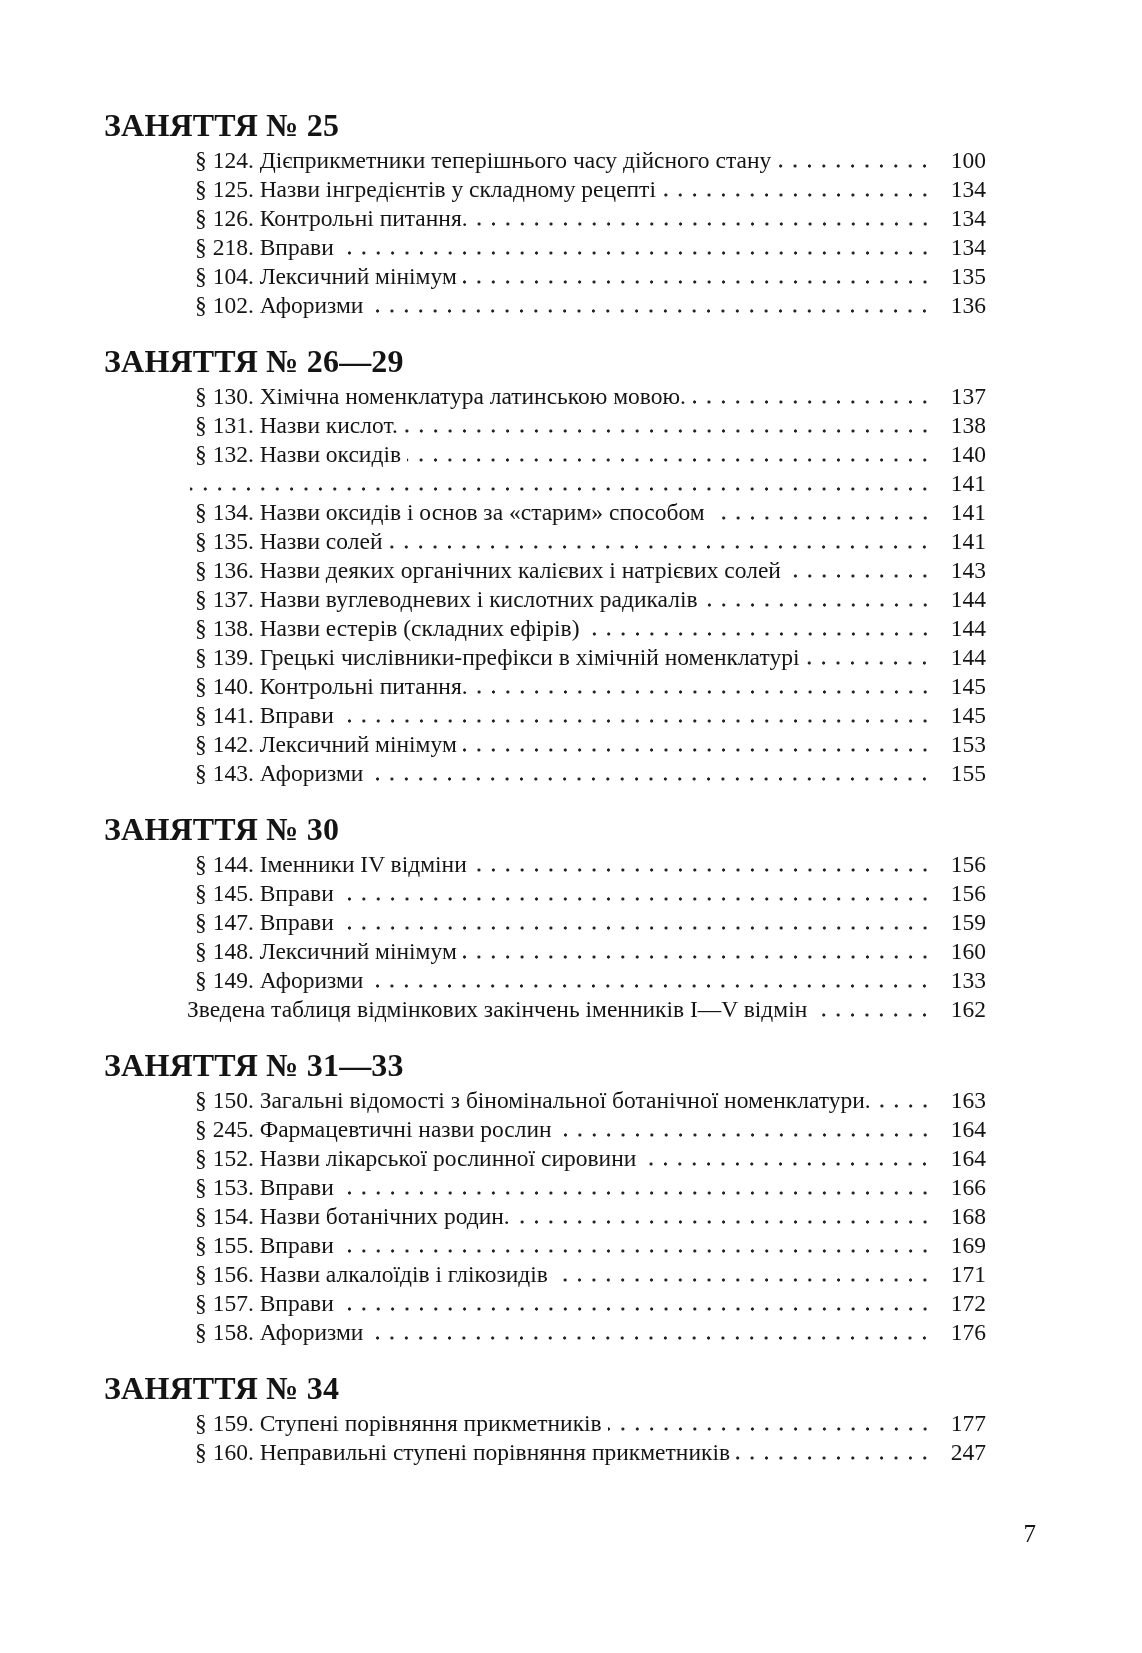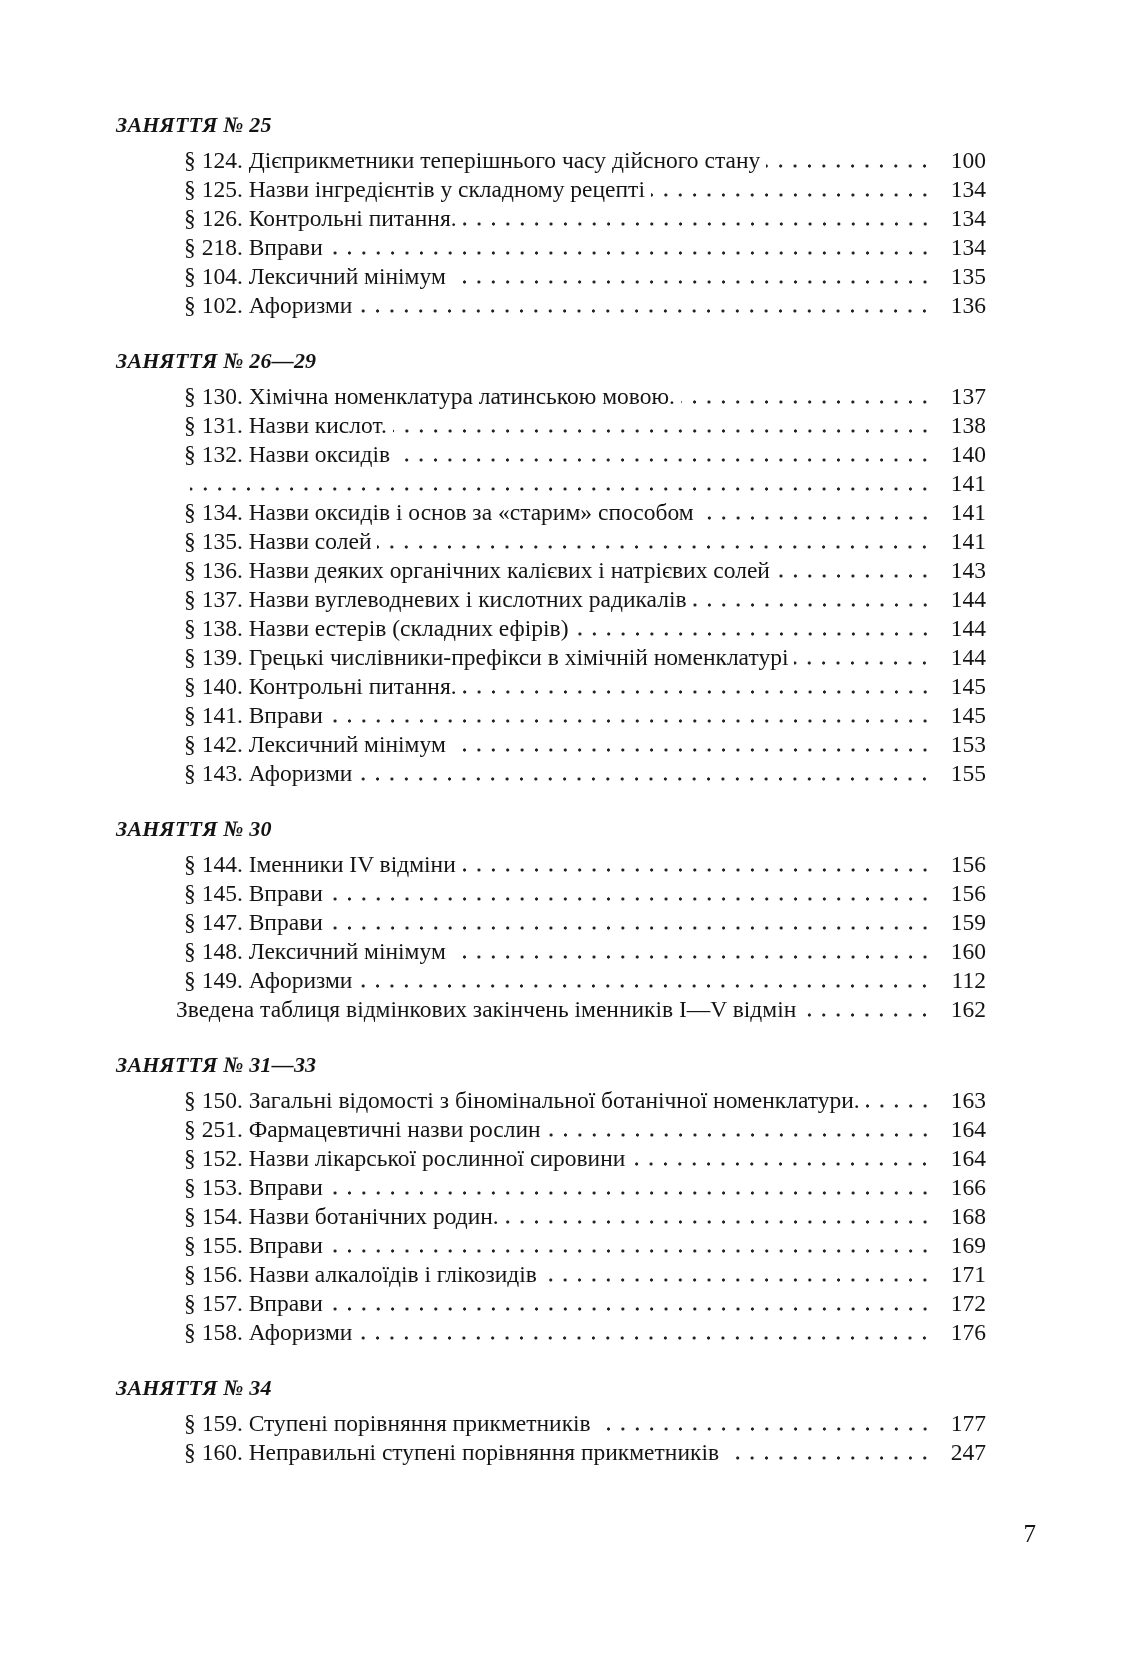--- a/index.html
+++ b/index.html
@@ -16,26 +16,25 @@
     font-family: "Liberation Serif", "DejaVu Serif", serif;
     overflow: hidden;
   }
   .toc {
     position: absolute;
     left: 100px;
     top: 110px;
     width: 886px;
   }
   .toc-heading {
-    margin: 26px 0 6px 16px;
-    font-size: 22px;
+    margin: 26px 0 6px 4px;
+    font-size: 32px;
     line-height: 30px;
     font-weight: bold;
     letter-spacing: 0.2px;
-    font-style: italic;
   }
   .toc-section:first-child .toc-heading {
     margin-top: 0;
   }
   .toc-entries {
     list-style: none;
     margin: 0;
     padding: 0;
   }
   .toc-entry {
@@ -44,20 +43,21 @@
     padding-left: 84px;
     font-size: 23.5px;
     line-height: 29px;
     white-space: nowrap;
   }
   .toc-entry.unmarked {
     padding-left: 76px;
   }
   .entry-label {
     flex: 0 0 auto;
+    margin-left: 11px;
   }
   .leader {
     flex: 1 1 auto;
     min-width: 14px;
     height: 4px;
     margin: 0 8px 0 6px;
     background-image: radial-gradient(circle, #222222 1.35px, rgba(0,0,0,0) 1.85px);
     background-size: 14.4px 4px;
     background-repeat: repeat-x;
     background-position: right bottom;
@@ -235,42 +235,42 @@
 
   <li class="toc-entry">
     <span class="entry-label">§ 148. Лексичний мінімум</span>
     <span class="leader"></span>
     <span class="entry-page">160</span>
   </li>
 
   <li class="toc-entry">
     <span class="entry-label">§ 149. Афоризми</span>
     <span class="leader"></span>
-    <span class="entry-page">112</span>
+    <span class="entry-page">133</span>
   </li>
 
   <li class="toc-entry unmarked">
     <span class="entry-label">Зведена таблиця відмінкових закінчень іменників I—V відмін</span>
     <span class="leader"></span>
     <span class="entry-page">162</span>
   </li>
 </ul>
   </section>
 
   <section class="toc-section">
     <h2 class="toc-heading">ЗАНЯТТЯ № 31—33</h2>
     <ul class="toc-entries">
   <li class="toc-entry">
     <span class="entry-label">§ 150. Загальні відомості з біномінальної ботанічної номенклатури.</span>
     <span class="leader"></span>
     <span class="entry-page">163</span>
   </li>
 
   <li class="toc-entry">
-    <span class="entry-label">§ 251. Фармацевтичні назви рослин</span>
+    <span class="entry-label">§ 245. Фармацевтичні назви рослин</span>
     <span class="leader"></span>
     <span class="entry-page">164</span>
   </li>
 
   <li class="toc-entry">
     <span class="entry-label">§ 152. Назви лікарської рослинної сировини</span>
     <span class="leader"></span>
     <span class="entry-page">164</span>
   </li>
 

